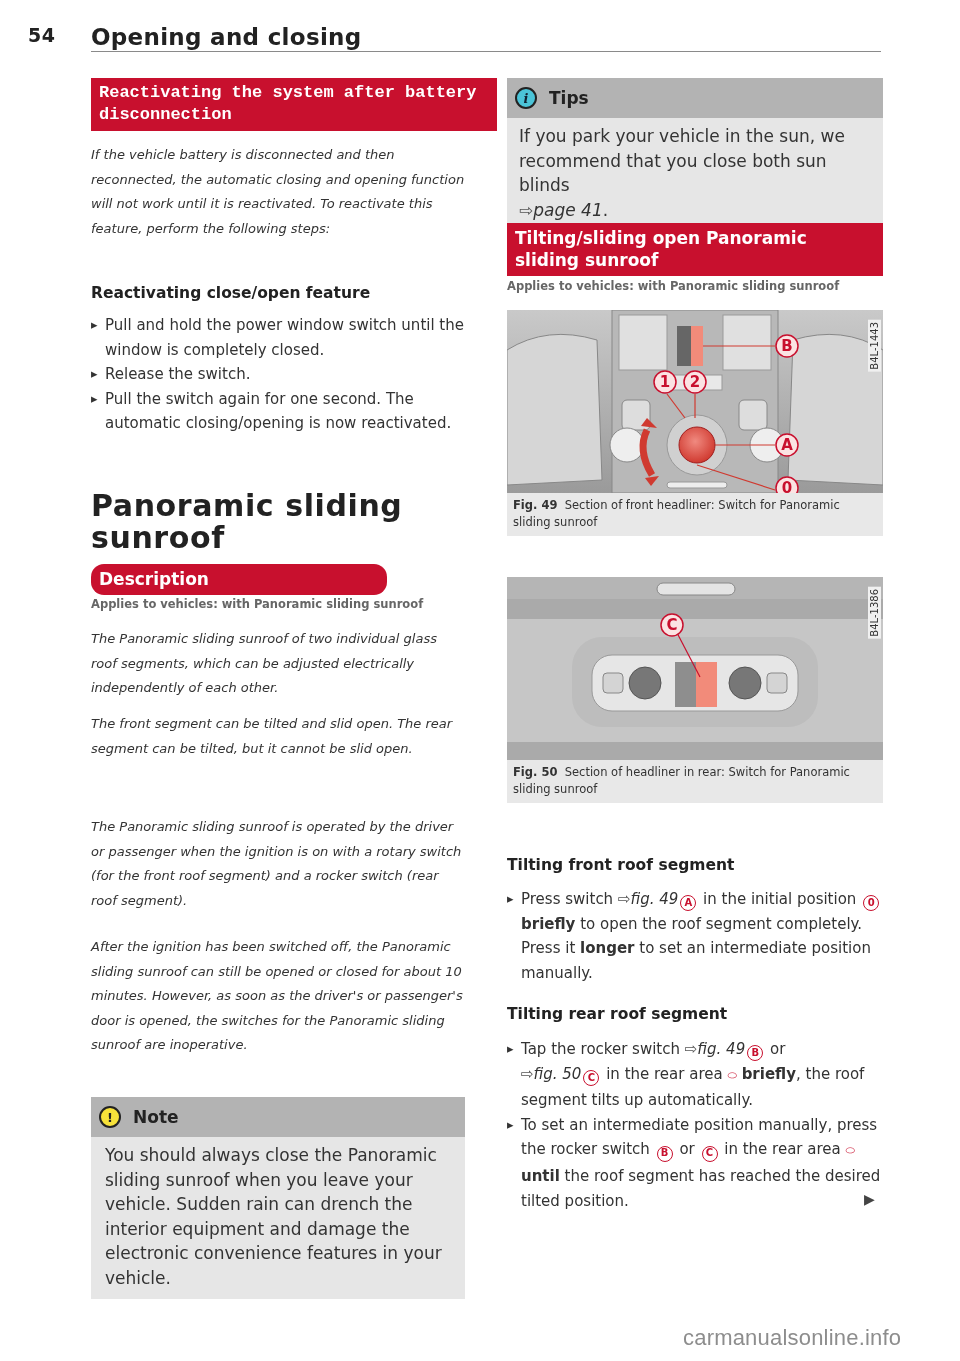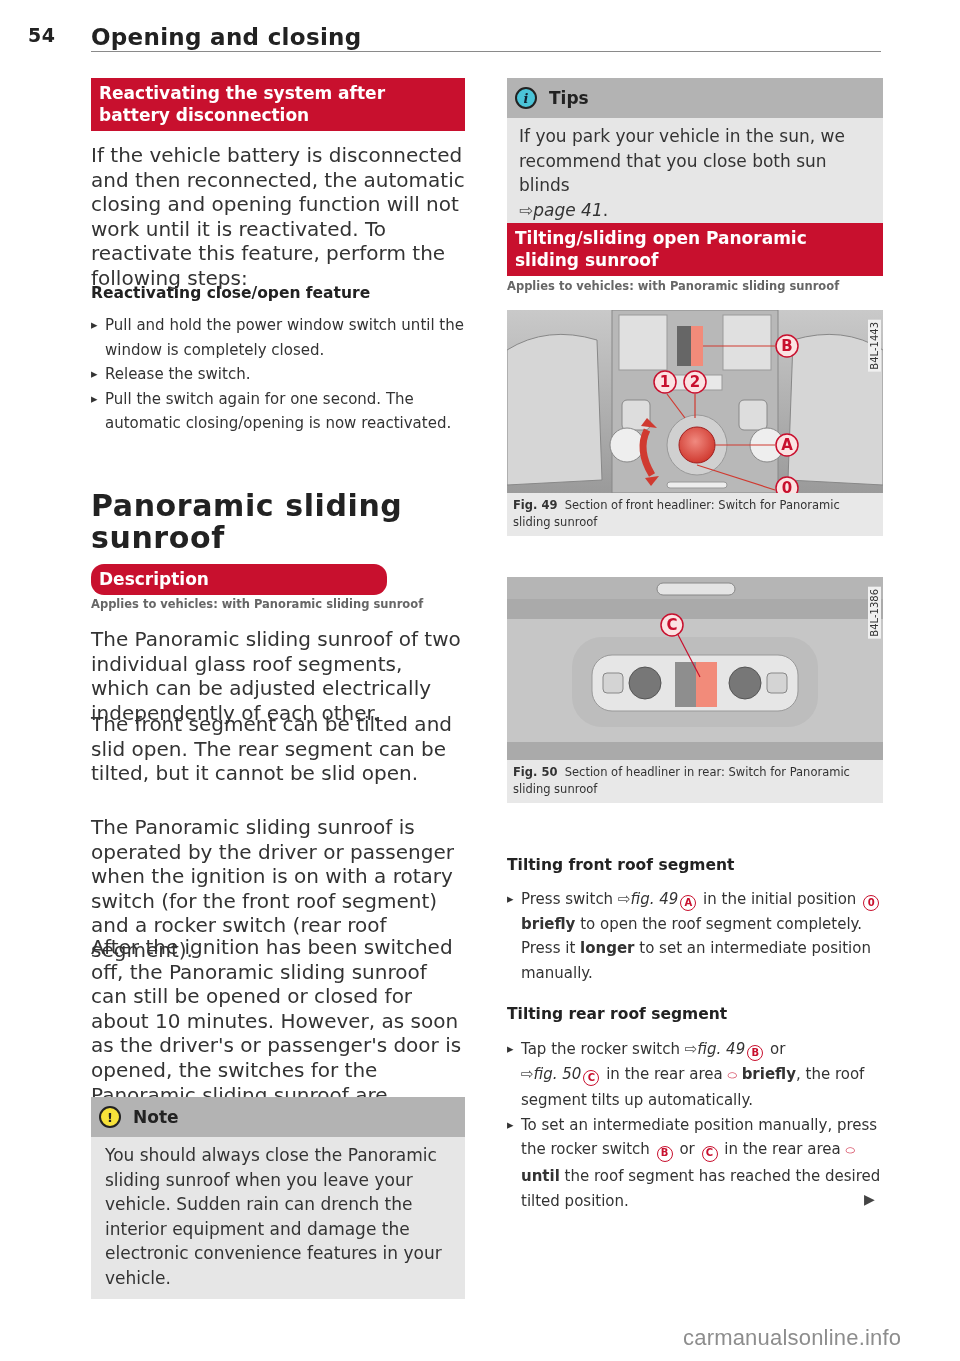--- a/index.html
+++ b/index.html
@@ -11,21 +11,21 @@
   .chapter-title { position: absolute; left: 91px; top: 24px; font-size: 23px; font-weight: bold; color: #222; letter-spacing: 0.3px; }
   .header-rule { position: absolute; left: 91px; top: 51px; width: 790px; height: 1px; background: #8a8a8a; }
 
   .col { position: absolute; top: 0; }
   .col-left { left: 91px; width: 374px; }
   .col-right { left: 507px; width: 376px; }
 
   .red-banner { background: #c8102e; color: #fff; font-weight: bold; font-size: 17px; line-height: 22px; padding: 4px 8px 5px 8px; }
   .applies { font-size: 11.5px; color: #666; margin-top: 4px; font-weight: bold; }
 
-  p.body { font-size: 20px; line-height: 24.6px; color: #333; }
+  p.body { font-size: 13px; line-height: 24.6px; color: #333; font-style: italic; }
   .subhead { font-size: 15.5px; font-weight: bold; color: #222; }
   ul.steps { list-style: none; }
   ul.steps li { position: relative; padding-left: 14px; font-size: 15px; line-height: 24.6px; color: #333; }
   ul.steps li::before { content: "\25B8"; position: absolute; left: 0; top: 0; font-size: 13px; color: #333; }
 
   .big-heading { font-size: 30px; font-weight: bold; line-height: 32px; color: #222; letter-spacing: 0.6px; }
 
   .note-box { background: #e6e6e6; }
   .note-head { background: #b3b3b3; height: 40px; display: flex; align-items: center; padding-left: 8px; }
   .note-head .ttl { font-size: 17px; font-weight: bold; color: #222; margin-left: 12px; }
@@ -49,21 +49,21 @@
 </head>
 <body>
 
 <div class="page-header">
   <span class="page-num">54</span>
   <span class="chapter-title">Opening and closing</span>
   <div class="header-rule"></div>
 </div>
 
 <div class="col col-left">
-  <div class="red-banner" style="position:absolute; top:78px; width:374px;">Reactivating the system after battery disconnection</div>
+  <div class="red-banner" style="position:absolute; top:78px; width:406px;font-family:Liberation Mono, monospace;">Reactivating the system after battery disconnection</div>
 
   <p class="body" style="position:absolute; top:143px; width:374px;">If the vehicle battery is disconnected and then reconnected, the automatic closing and opening function will not work until it is reactivated. To reactivate this feature, perform the following steps:</p>
 
   <div class="subhead" style="position:absolute; top:284px;">Reactivating close/open feature</div>
 
   <ul class="steps" style="position:absolute; top:313px; width:374px;">
     <li>Pull and hold the power window switch until the window is completely closed.</li>
     <li>Release the switch.</li>
     <li>Pull the switch again for one second. The automatic closing/opening is now reactivated.</li>
   </ul>

